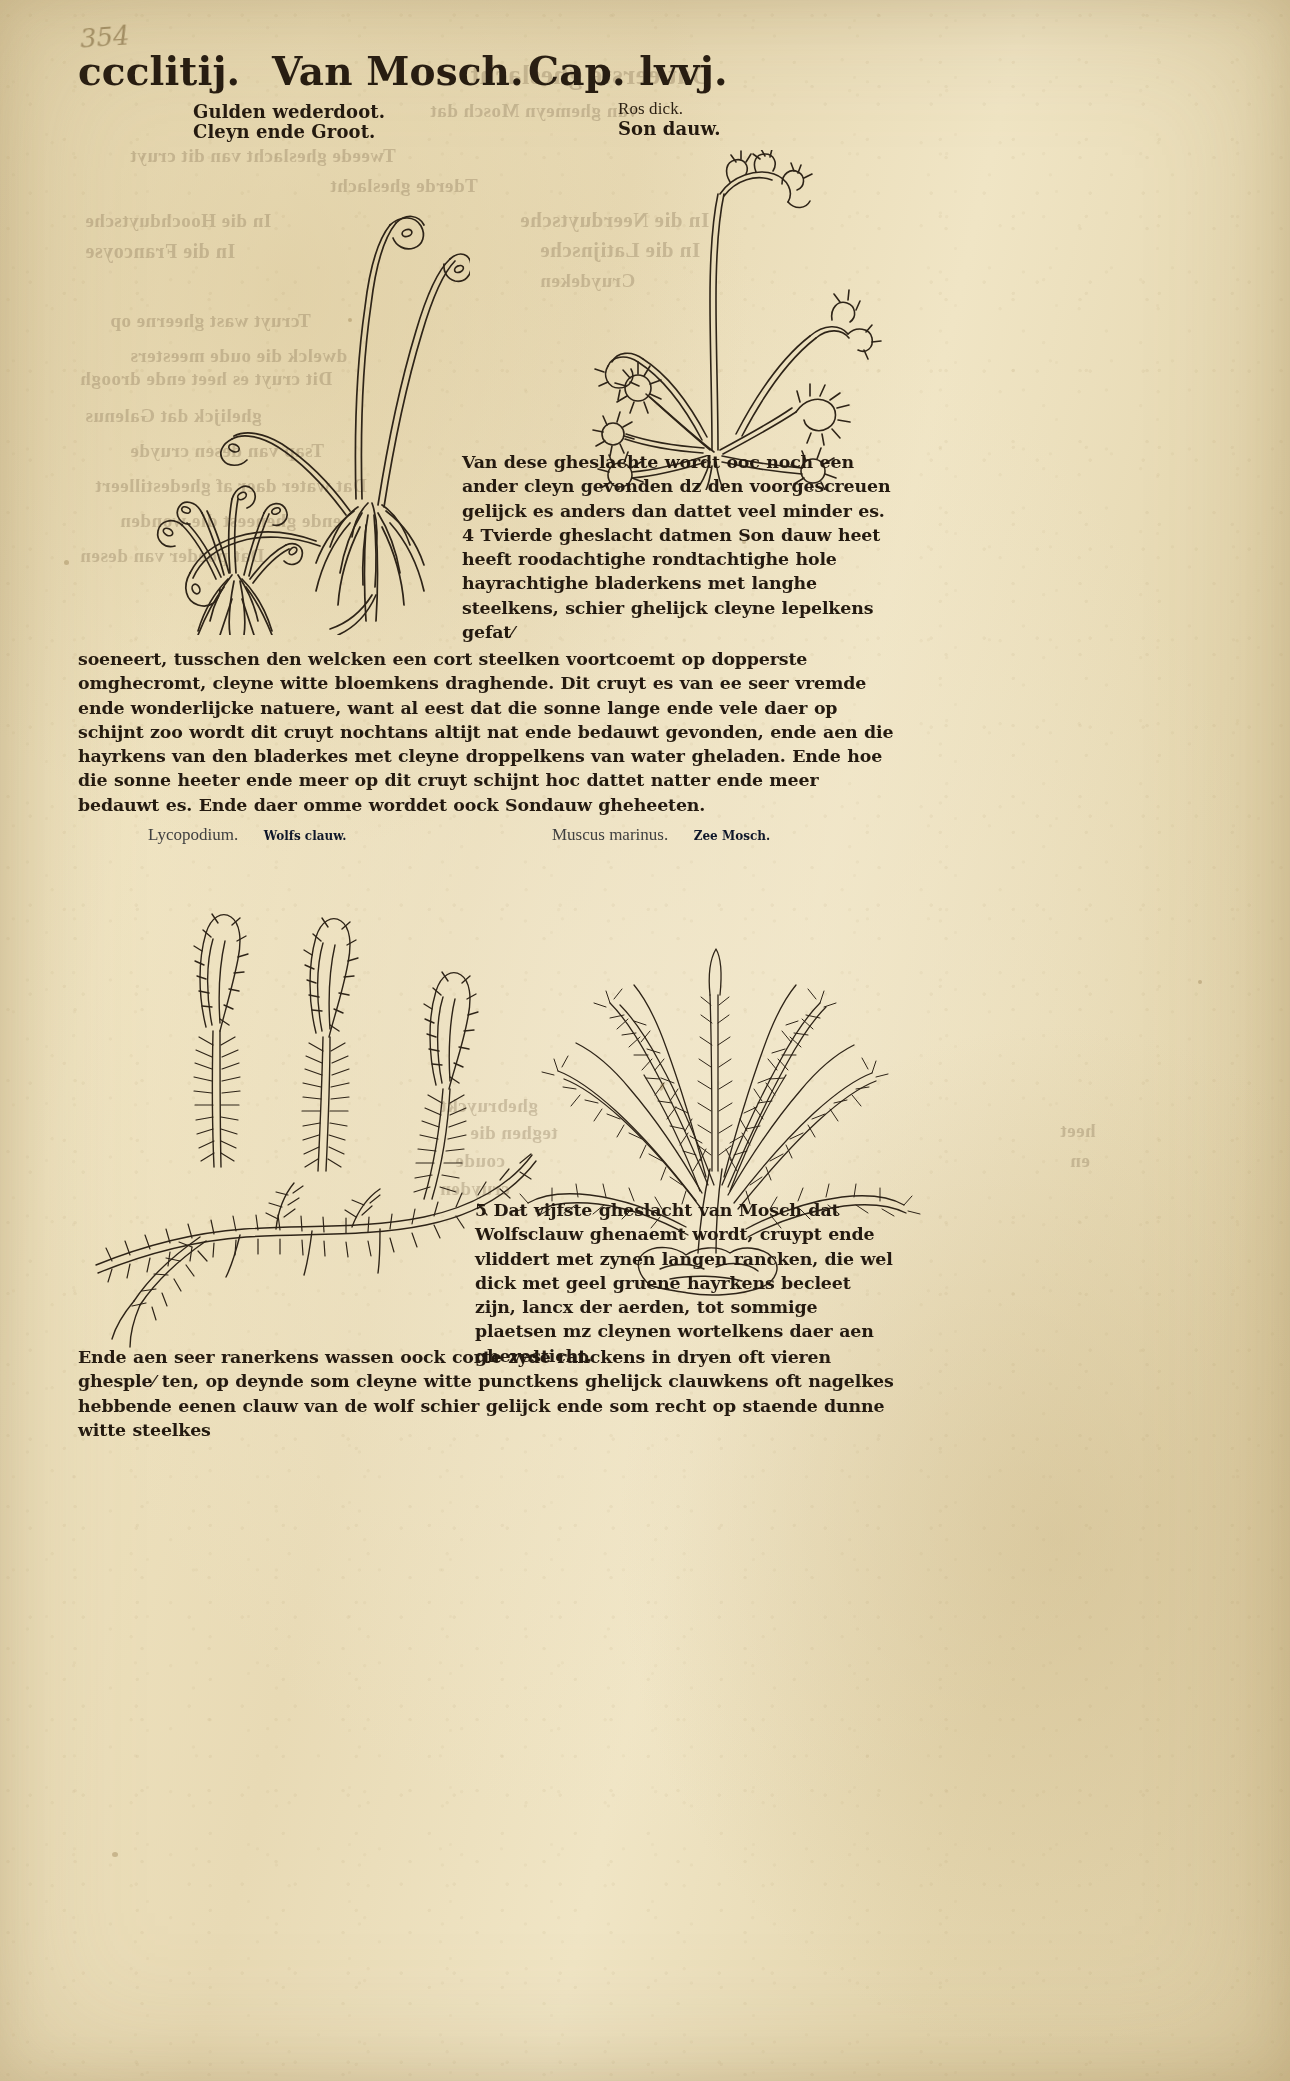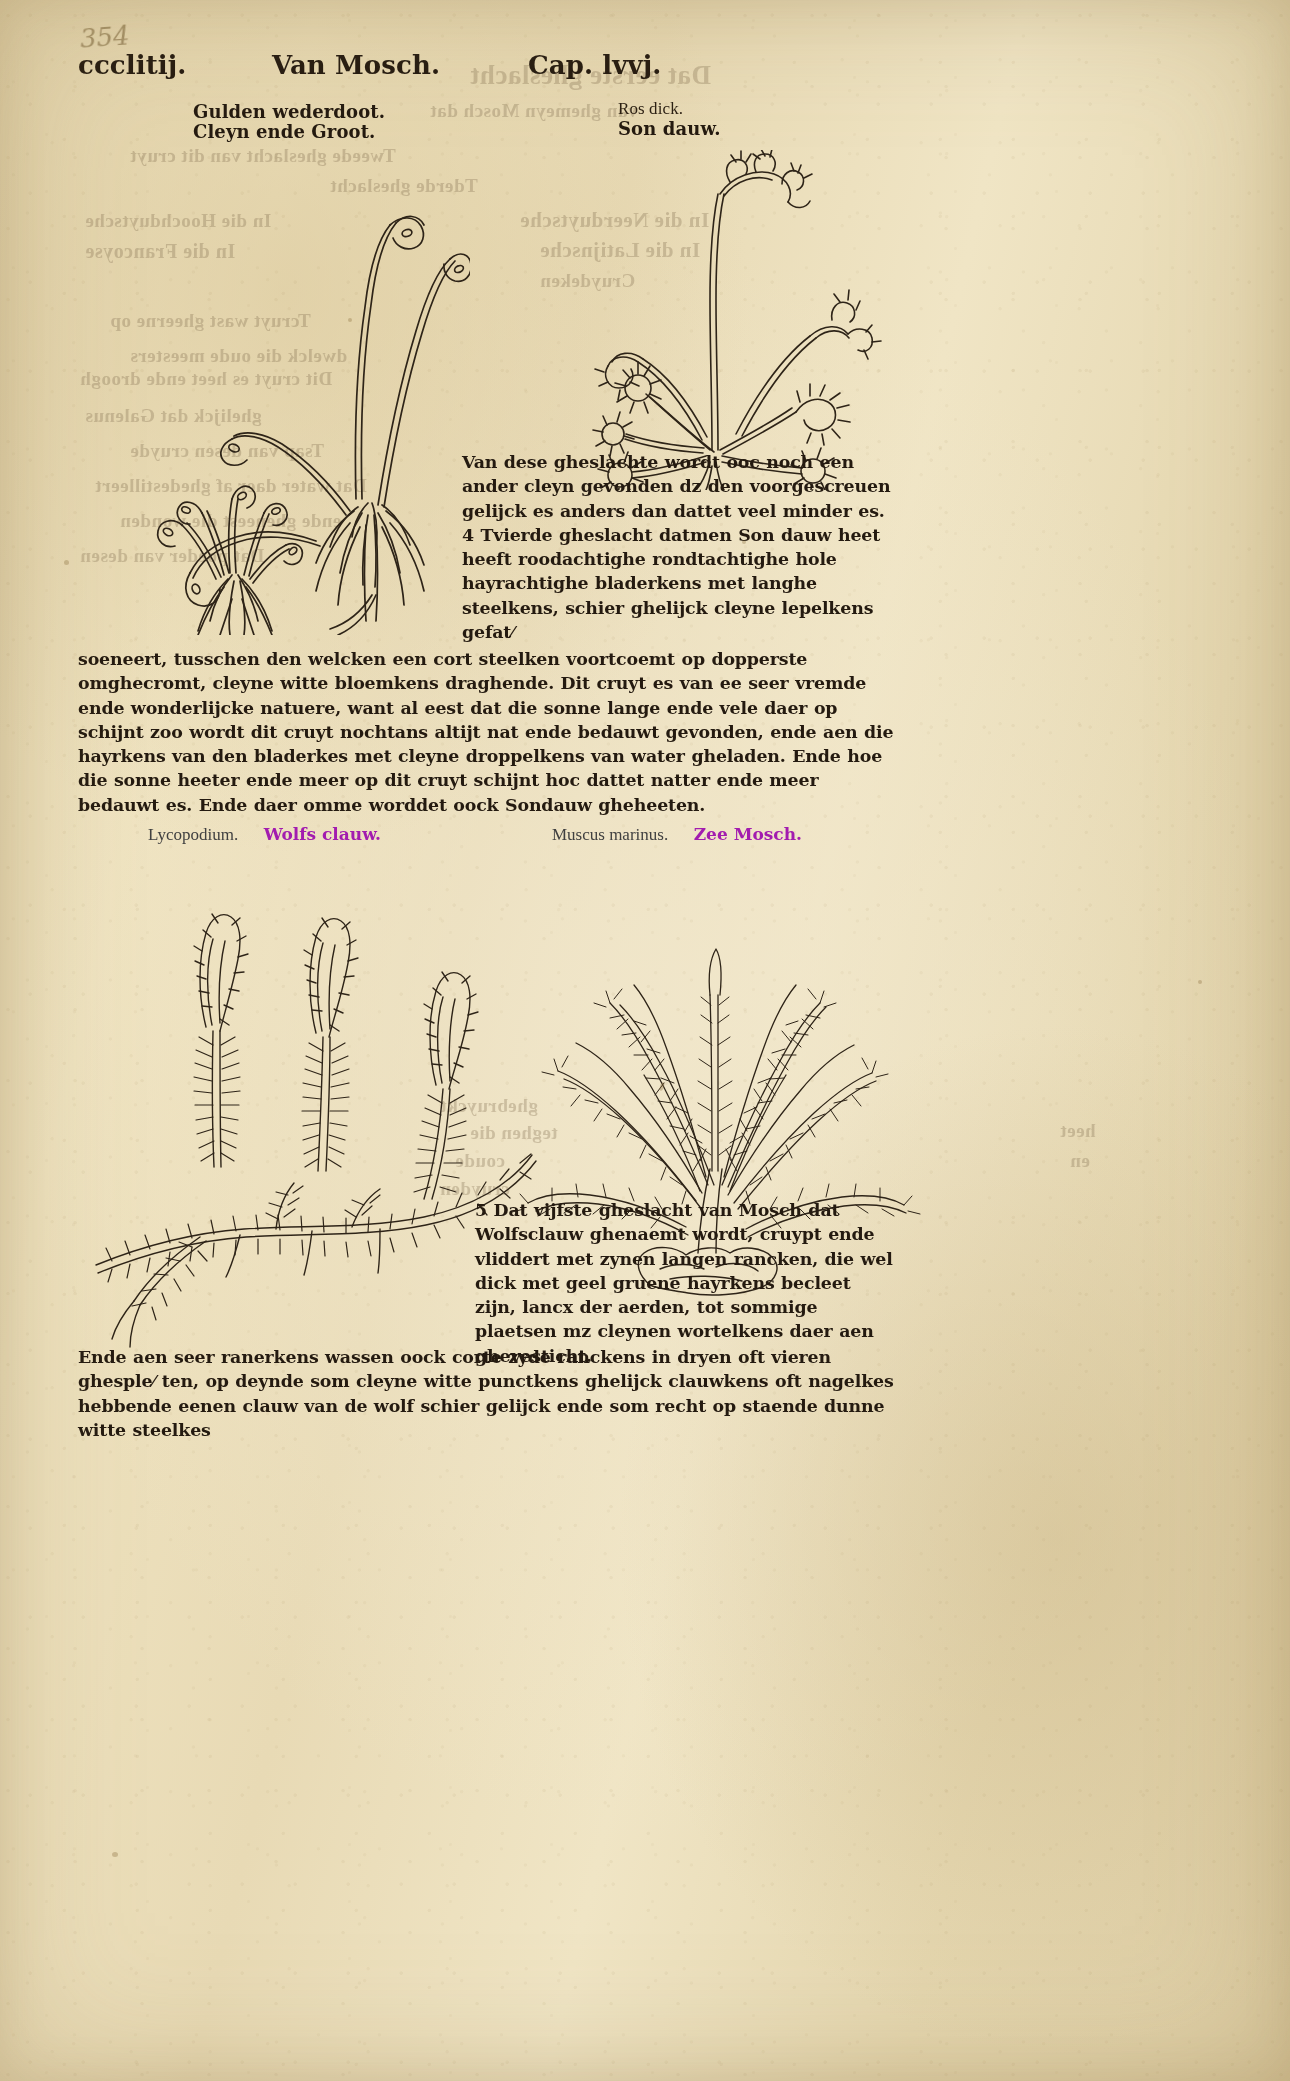--- a/index.html
+++ b/index.html
@@ -58,21 +58,21 @@
   .fraktur{
     font-family:"DejaVu Serif", serif;
     font-weight:bold;
     color:#241a10;
     letter-spacing:.1px;
   }
 
   #content{position:absolute;inset:0;}
 
   
-  .hdr{position:absolute;top:52px;font-size:26px;line-height:1;}
+  .hdr{position:absolute;top:52px;font-size:39px;line-height:1;}
   #folio{left:78px;}
   #runhead{left:272px;}
   #chap{left:528px;}
 
   .sub{position:absolute;font-size:18px;line-height:20px;}
   #sub-l{left:193px;top:102px;}
   #sub-r{left:618px;top:99px;}
   .sub .rom{font-family:"Liberation Serif",serif;font-weight:normal;font-size:17px;color:#2a1f12;}
 
   
@@ -90,21 +90,21 @@
   #col-a{left:462px;top:450px;width:430px;}
   #para-a{left:78px;top:647px;width:816px;}
   #col-b{left:475px;top:1198px;width:418px;}
   #para-b{left:78px;top:1345px;width:816px;}
   #para-b .tail{display:block;text-align:right;padding-right:6px;}
 
   .caps{position:absolute;font-size:19px;}
   #cap-l{left:148px;top:823px;}
   #cap-r{left:552px;top:823px;}
   .caps .rom{font-family:"Liberation Serif",serif;font-weight:normal;font-size:17px;color:#404040;}
-  .caps .frk{font-family:"DejaVu Serif",serif;font-weight:bold;font-size:17px;color:#a21caf;}
+  .caps .frk{font-family:"DejaVu Serif",serif;font-weight:bold;font-size:12px;color:#0f172a;}
 
   
   .fig{position:absolute;}
   .fig svg{display:block;}
   .ink{fill:none;stroke:#2e2418;stroke-linecap:round;stroke-linejoin:round;}
 
   
   #hand{
     position:absolute;left:80px;top:22px;
     font-family:"DejaVu Serif",serif;

